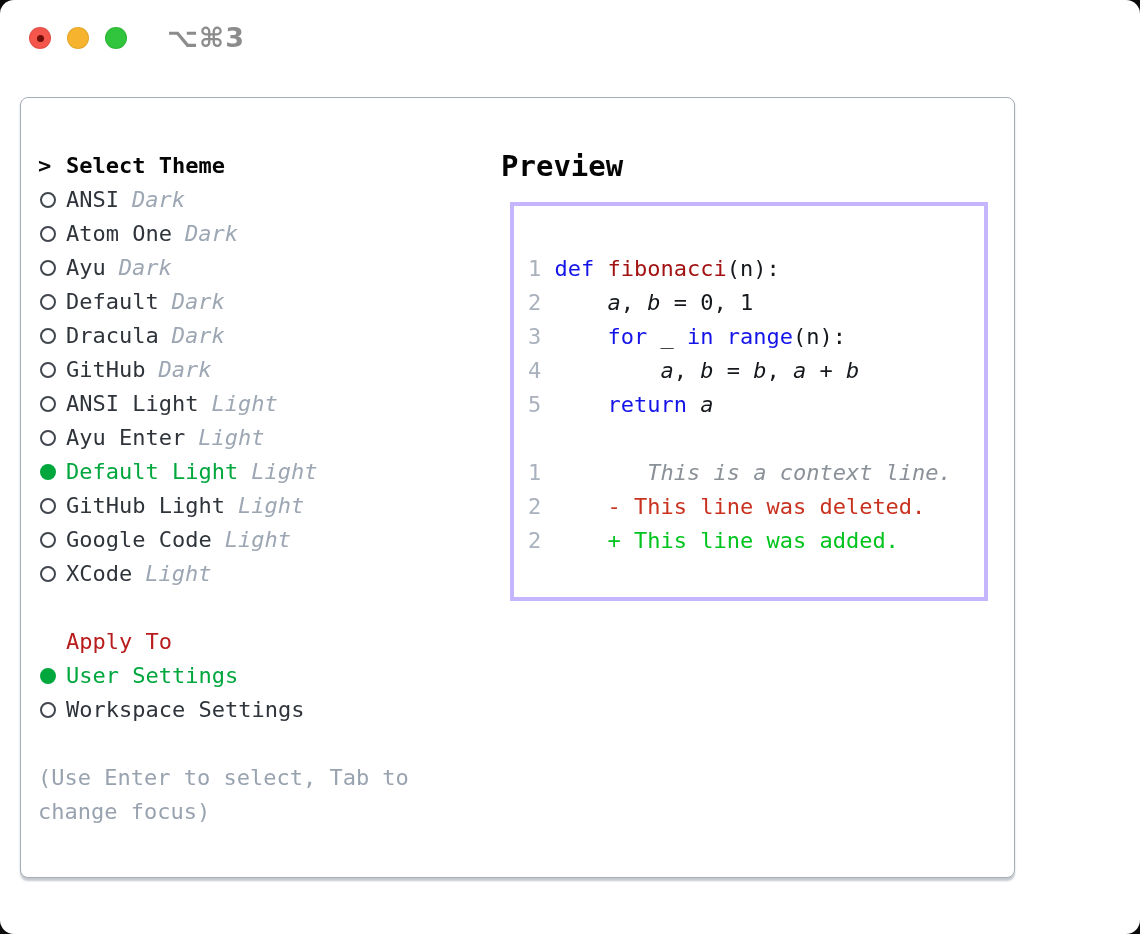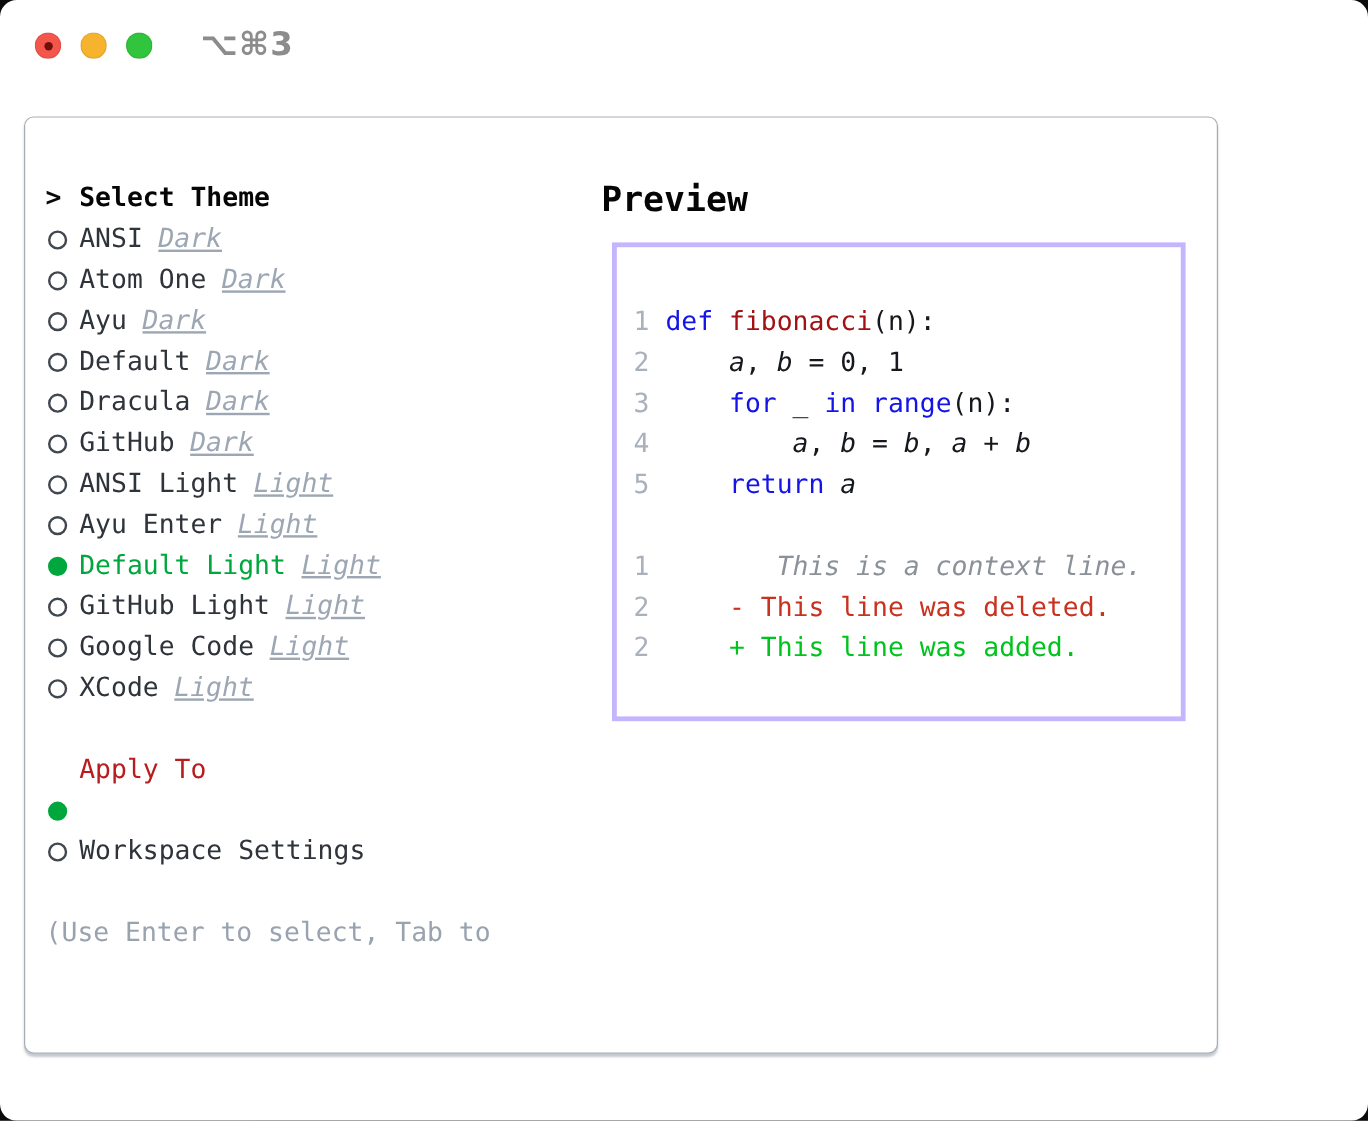--- a/index.html
+++ b/index.html
@@ -29,21 +29,21 @@
   .leftcol{
     position:absolute;left:17px;top:51px;width:450px;
     font-size:22px;line-height:34px;color:#2f343b;
   }
   .lrow{display:flex;align-items:center;height:34px;white-space:pre;}
   .lrow .marker{display:inline-flex;width:28px;flex:0 0 28px;align-items:center;}
   .circle{width:12px;height:12px;border-radius:50%;border:2px solid #41474f;box-sizing:content-box;margin-left:2px;}
   .circle.filled{border-color:#00a73d;background:#00a73d;}
   .prompt{font-weight:bold;color:#0a0a0a;}
   .hdr{font-weight:bold;color:#050505;}
-  .variant{color:#9da7b4;font-style:italic;margin-left:13px;text-decoration:underline;}
+  .variant{color:#9da7b4;font-style:italic;margin-left:13px;}
   .selected-name{color:#00a73d;}
   .help{color:#99a3b0;height:34px;line-height:34px;white-space:pre;}
   .spacer{height:34px;}
   
   .preview-title{
     position:absolute;left:480px;top:51px;height:34px;line-height:34px;
     font-size:29px;font-weight:bold;color:#050505;
   }
   .preview-box{
     position:absolute;left:489px;top:104px;width:478px;height:399px;box-sizing:border-box;
@@ -94,26 +94,27 @@
           <div class="lrow"><span class="marker"><span class="circle"></span></span><span>GitHub Light</span><span class="variant">Light</span></div>
           <div class="lrow"><span class="marker"><span class="circle"></span></span><span>Google Code</span><span class="variant">Light</span></div>
           <div class="lrow"><span class="marker"><span class="circle"></span></span><span>XCode</span><span class="variant">Light</span></div>
         </div>
       <div class="spacer"></div>
       <div class="lrow">
         <span class="marker"></span>
         <span style="color:#b91c1c;">Apply To</span>
       </div>
       <div id="apply-list">
-          <div class="lrow"><span class="marker"><span class="circle filled"></span></span></div>
+          <div class="lrow"><span class="marker"><span class="circle filled"></span></span><span class="selected-name">User Settings</span></div>
           <div class="lrow"><span class="marker"><span class="circle"></span></span><span>Workspace Settings</span></div>
         </div>
       <div class="spacer"></div>
       <div id="help-lines">
           <div class="help">(Use Enter to select, Tab to</div>
+          <div class="help">change focus)</div>
         </div>
     </div>
 
     <div class="preview-title">Preview</div>
 
     <div class="preview-box">
       <div class="code" id="code-block"><div class="code-line"><span class="ln">1</span><span class="seg-pl"> </span><span class="seg-kw">def</span><span class="seg-pl"> </span><span class="seg-fn">fibonacci</span><span class="seg-pl">(n):</span></div><div class="code-line"><span class="ln">2</span><span class="seg-pl">     </span><span class="seg-var">a</span><span class="seg-pl">, </span><span class="seg-var">b</span><span class="seg-pl"> = 0, 1</span></div><div class="code-line"><span class="ln">3</span><span class="seg-pl">     </span><span class="seg-kw">for</span><span class="seg-pl"> _ </span><span class="seg-kw">in</span><span class="seg-pl"> </span><span class="seg-kw">range</span><span class="seg-pl">(n):</span></div><div class="code-line"><span class="ln">4</span><span class="seg-pl">         </span><span class="seg-var">a</span><span class="seg-pl">, </span><span class="seg-var">b</span><span class="seg-pl"> = </span><span class="seg-var">b</span><span class="seg-pl">, </span><span class="seg-var">a</span><span class="seg-pl"> + </span><span class="seg-var">b</span></div><div class="code-line"><span class="ln">5</span><span class="seg-pl">     </span><span class="seg-kw">return</span><span class="seg-pl"> </span><span class="seg-var">a</span></div><div class="code-line"><span class="ln"></span></div><div class="code-line"><span class="ln">1</span><span class="seg-ctx">        This is a context line.</span></div><div class="code-line"><span class="ln">2</span><span class="seg-del">     - This line was deleted.</span></div><div class="code-line"><span class="ln">2</span><span class="seg-add">     + This line was added.</span></div></div>
     </div>
 
   </div>

